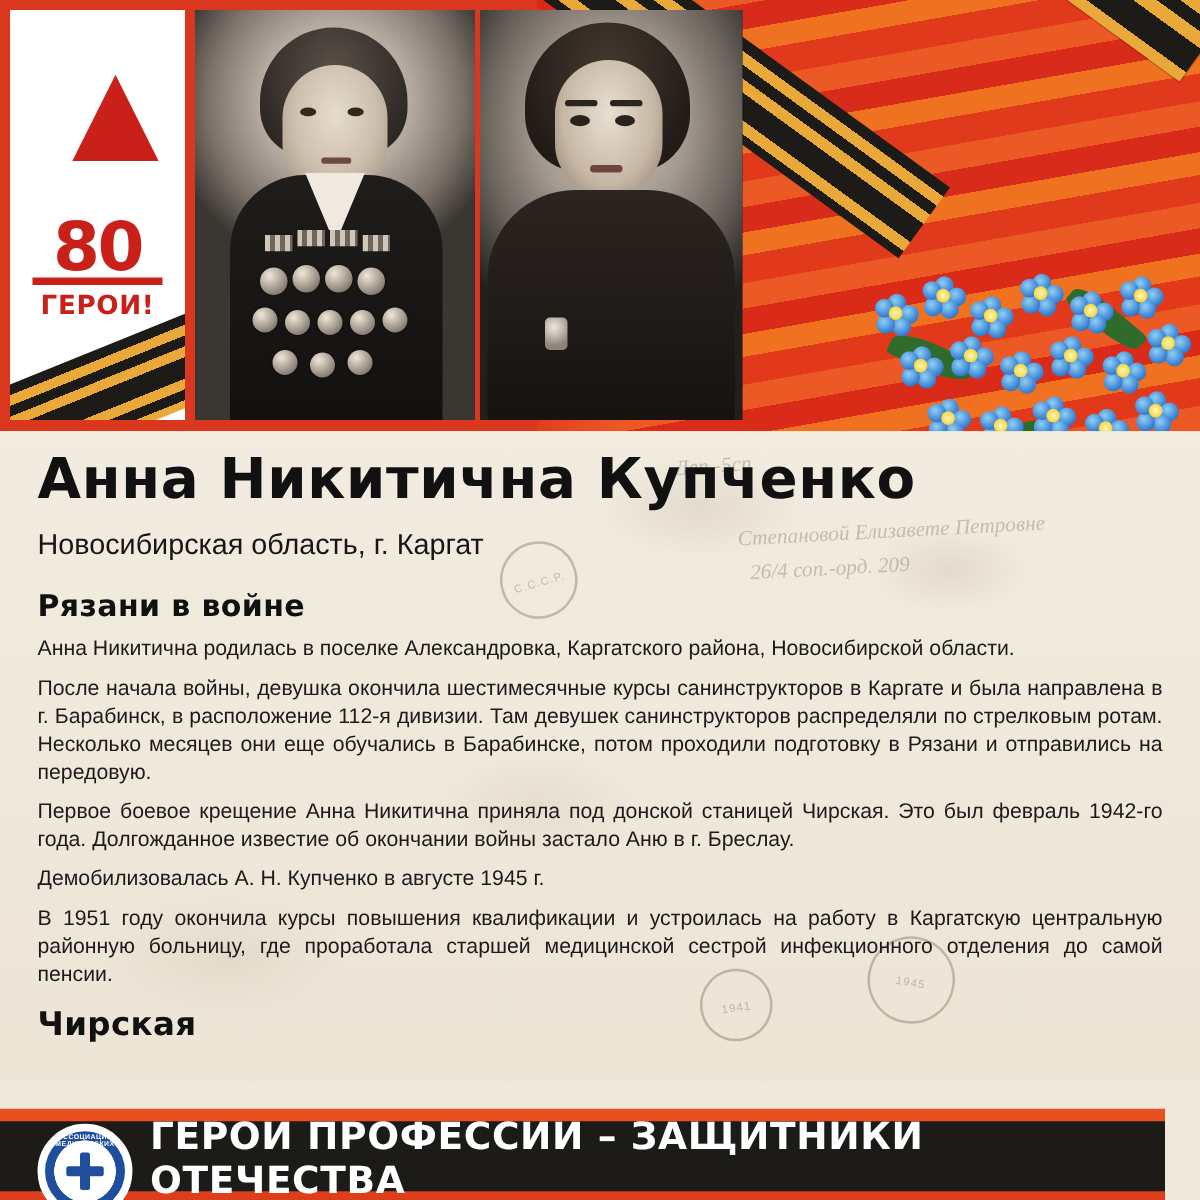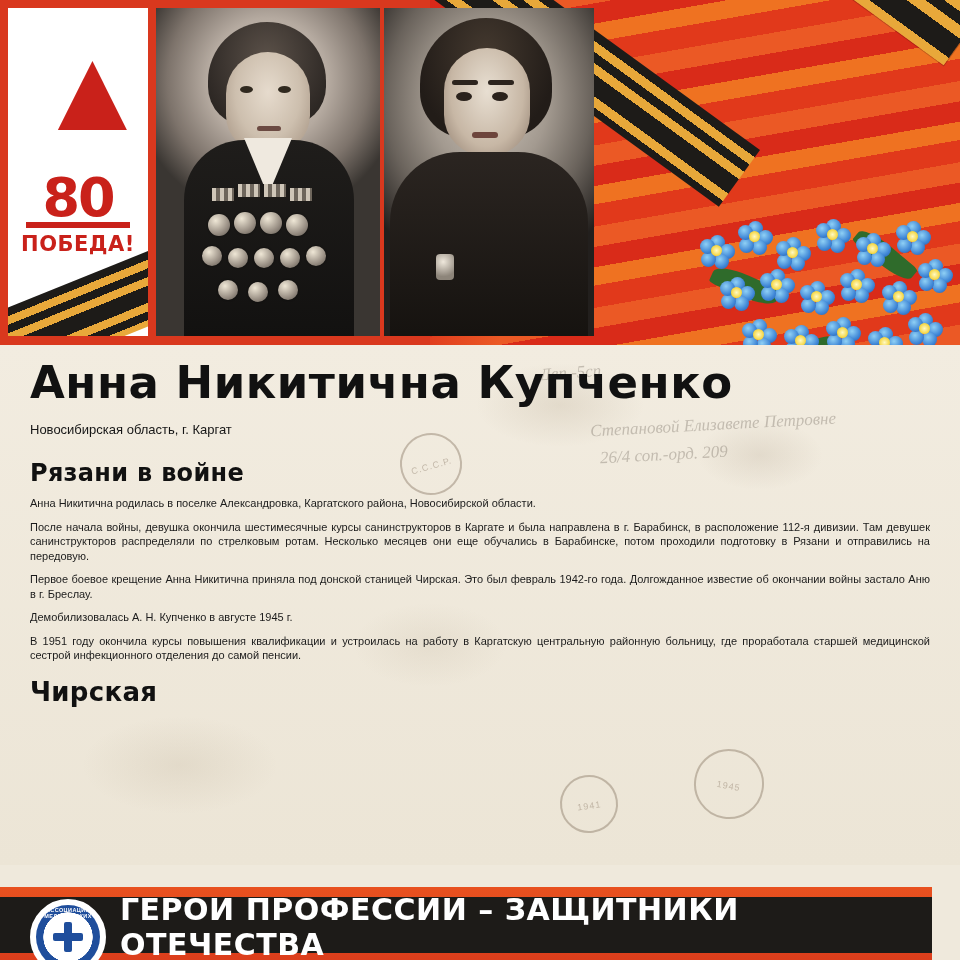--- a/index.html
+++ b/index.html
@@ -212,34 +212,34 @@
     margin-top: 14px;
     font-family: "DejaVu Sans", sans-serif;
     font-weight: bold;
     font-size: 45px;
     letter-spacing: 0.5px;
     color: #111;
     line-height: 1.05;
   }
   .region {
     margin-top: 16px;
-    font-size: 13px;
+    font-size: 23px;
     color: #161616;
   }
   h2.section {
     font-family: "DejaVu Sans", sans-serif;
     font-weight: bold;
     font-size: 24px;
     color: #111;
     margin-top: 22px;
     letter-spacing: 0.3px;
   }
   h2.section.awards { margin-top: 14px; font-size: 26px; }
   p.para {
-    font-size: 11px;
+    font-size: 17px;
     line-height: 1.32;
     color: #1b1b1b;
     text-align: justify;
     margin-top: 9px;
     max-width: 900px;
   }
   p.award {
     font-size: 15px; font-weight: bold; color:#1b1b1b; margin-top: 8px;
   }
 
@@ -291,21 +291,21 @@
   <div class="top">
     <div class="stripes"></div>
     <div class="ribbon-tr"></div>
     <div class="ribbon-tr2"></div>
 
     <div class="logo80">
       <div class="lribbon"></div>
       <div class="statue">▲</div>
       <div class="num">80</div>
       <div class="num-under"></div>
-      <div class="pobeda">ПОБЕДА!</div>
+      <div class="pobeda">ГЕРОИ!</div>
     </div>
 
     <div class="photo p1">
       <div class="bg"></div>
       <div class="hair"></div>
       <div class="face"></div>
       <div class="eye l"></div>
       <div class="eye r"></div>
       <div class="mouth"></div>
       <div class="torso"></div>

